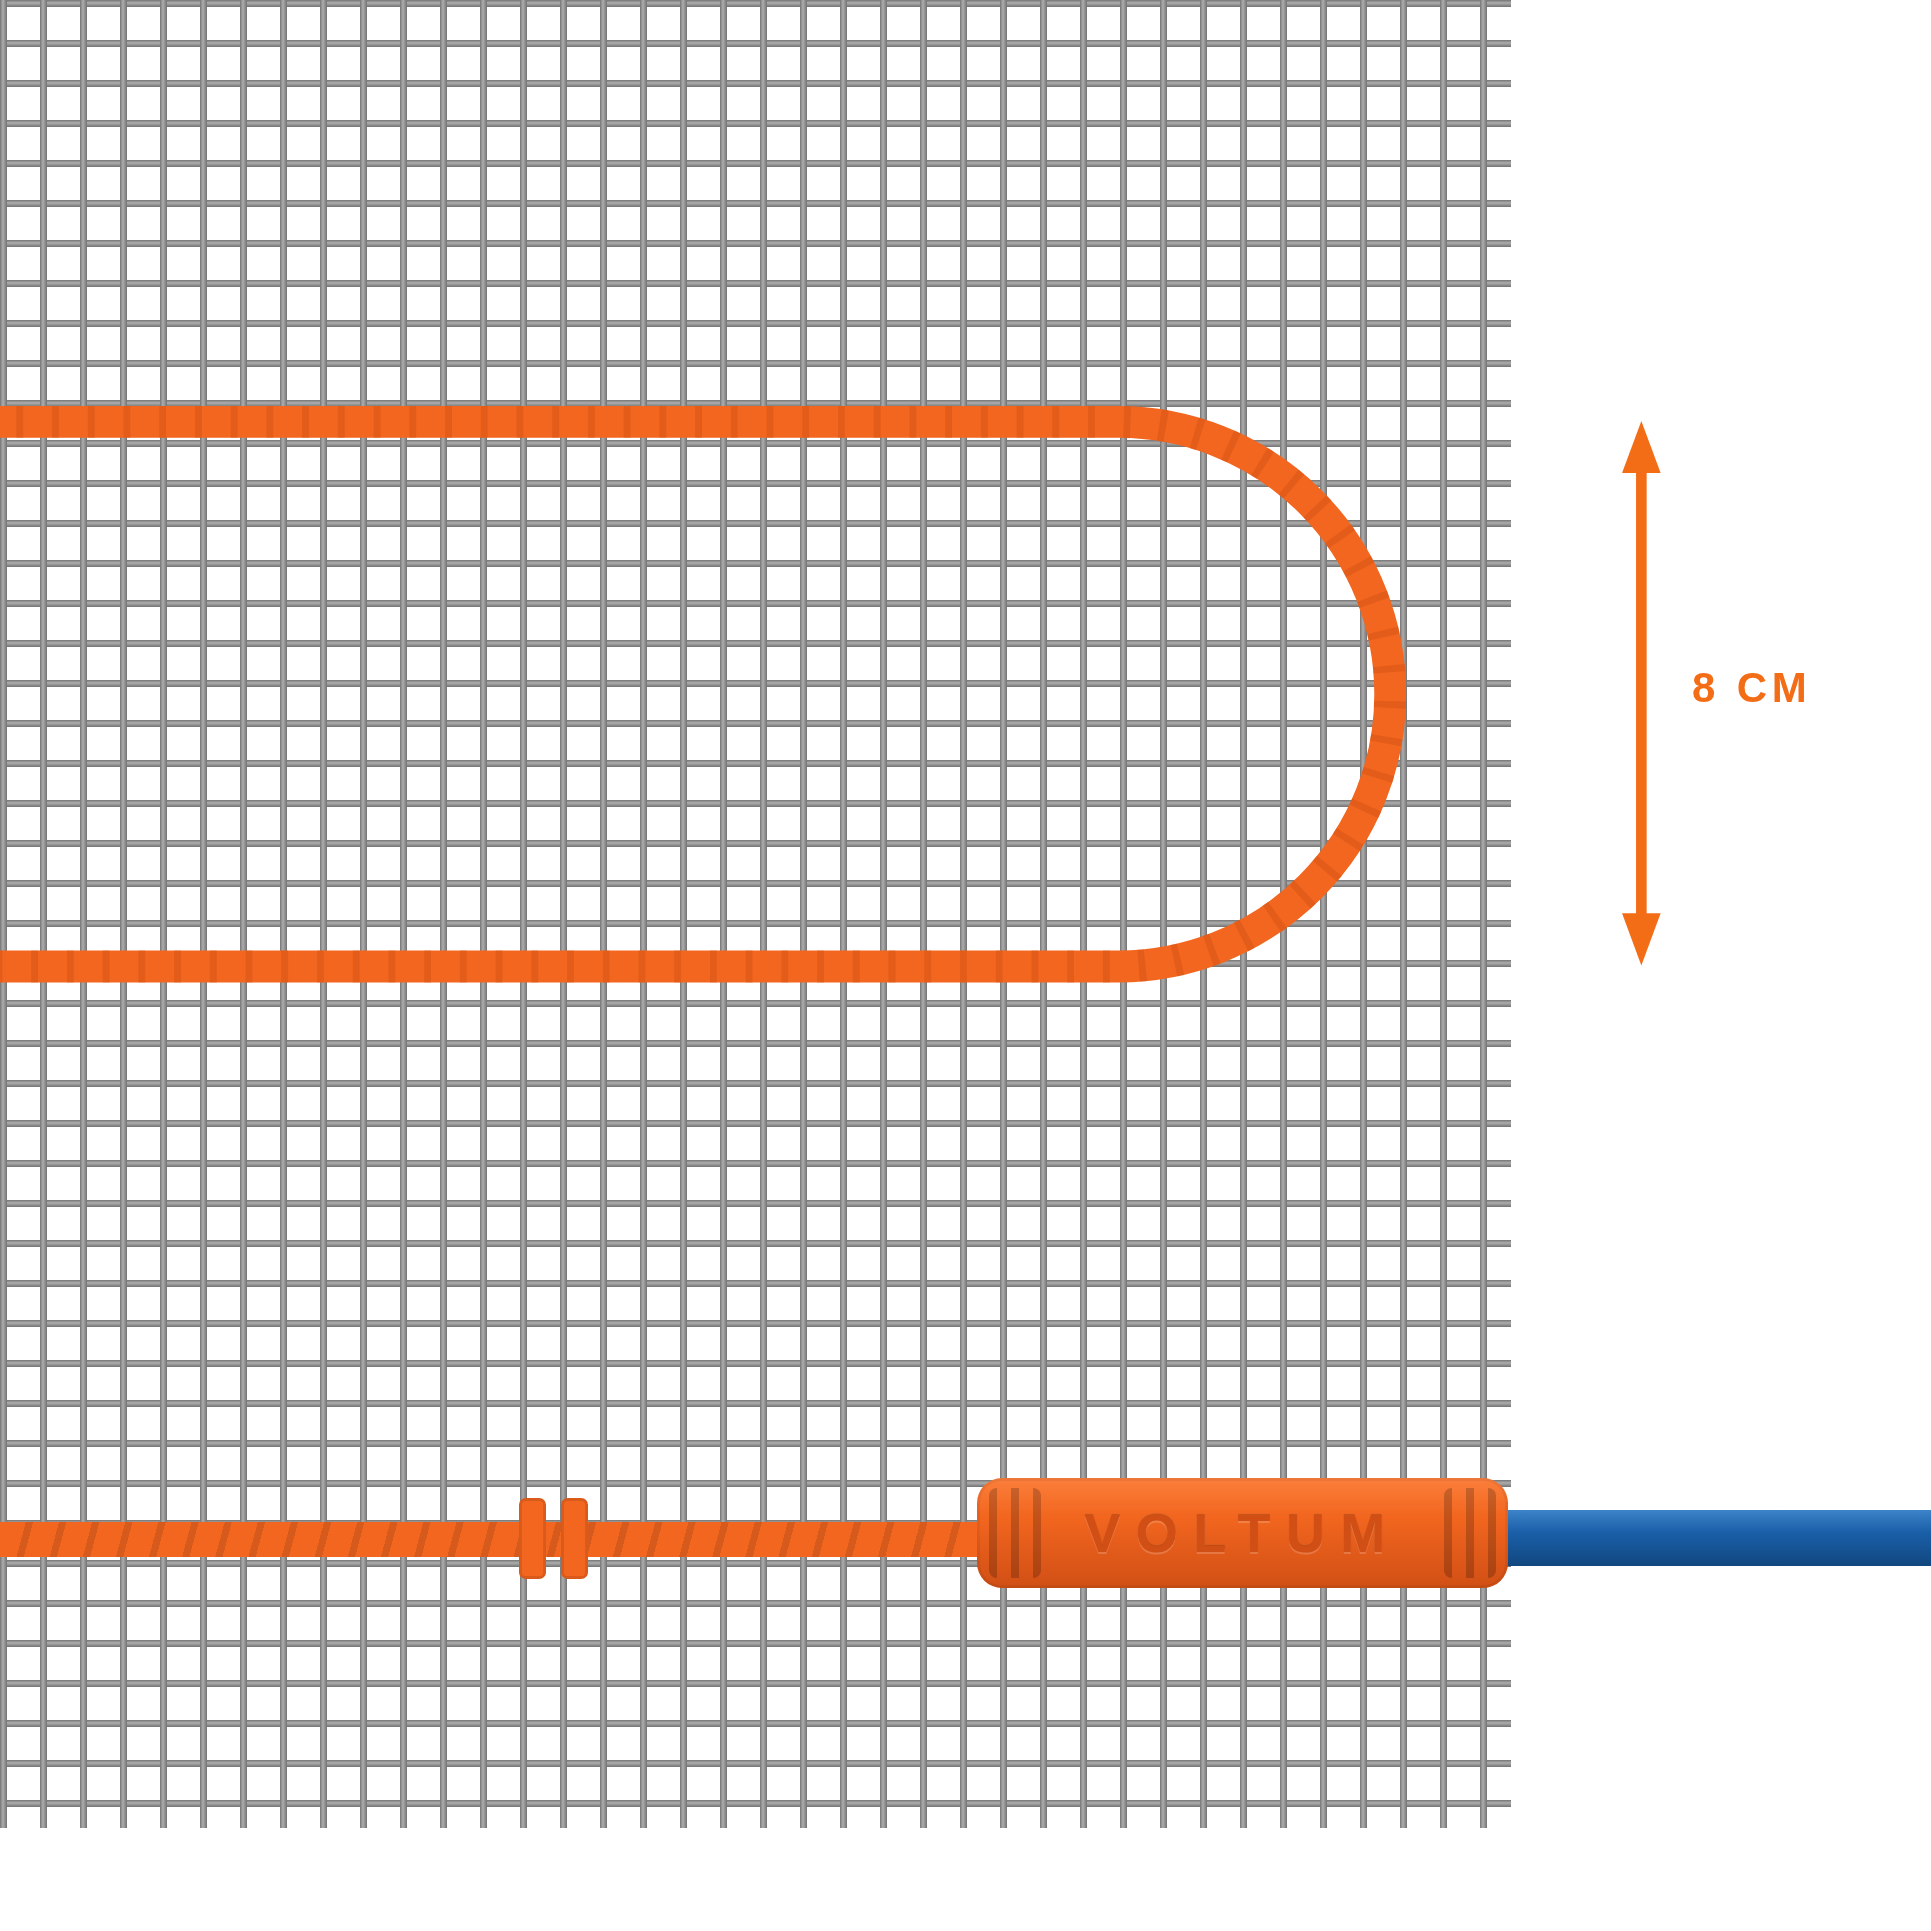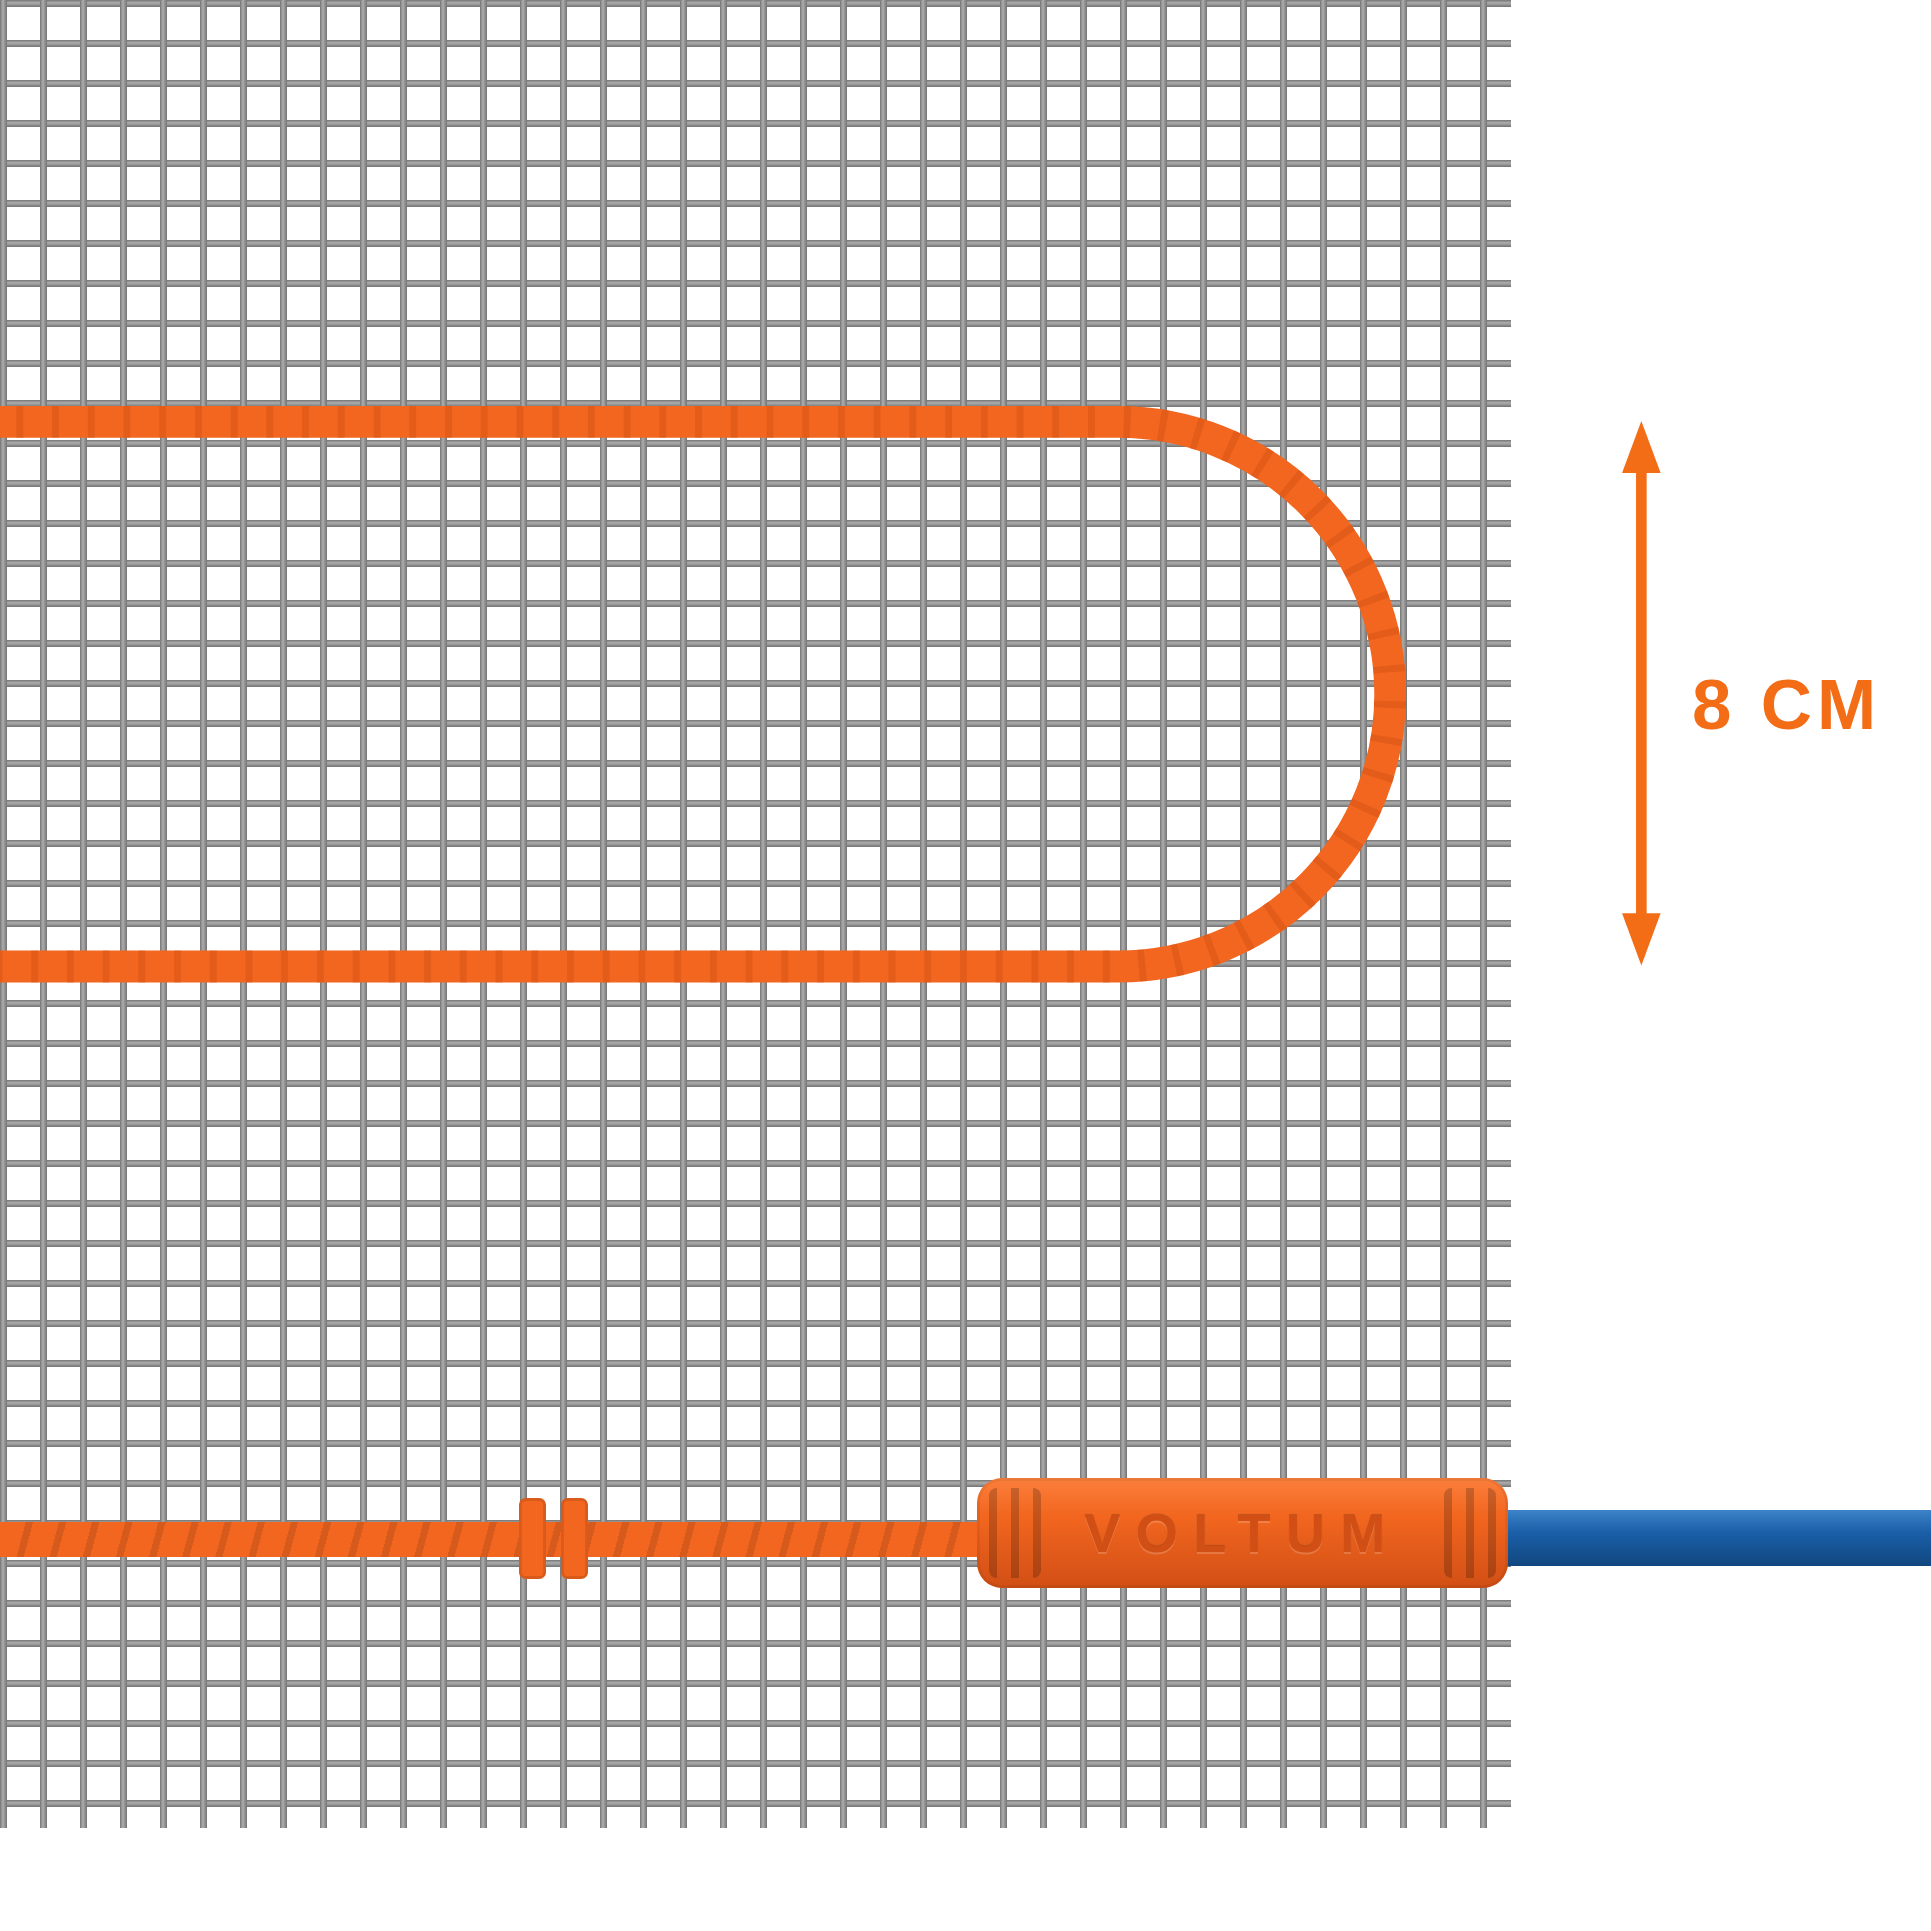--- a/index.html
+++ b/index.html
@@ -69,21 +69,21 @@
   }
   .dim-head {
     fill: var(--annotation-orange);
   }
 
   
   .dim-label {
     position: absolute;
     left: 1692px;
     top: 664px;
-    font-size: 71px;
+    font-size: 42px;
     font-weight: bold;
     letter-spacing: 4.8px;
     color: var(--annotation-orange);
     z-index: 4;
     white-space: nowrap;
   }
 
   
   .lead-orange {
     position: absolute;

